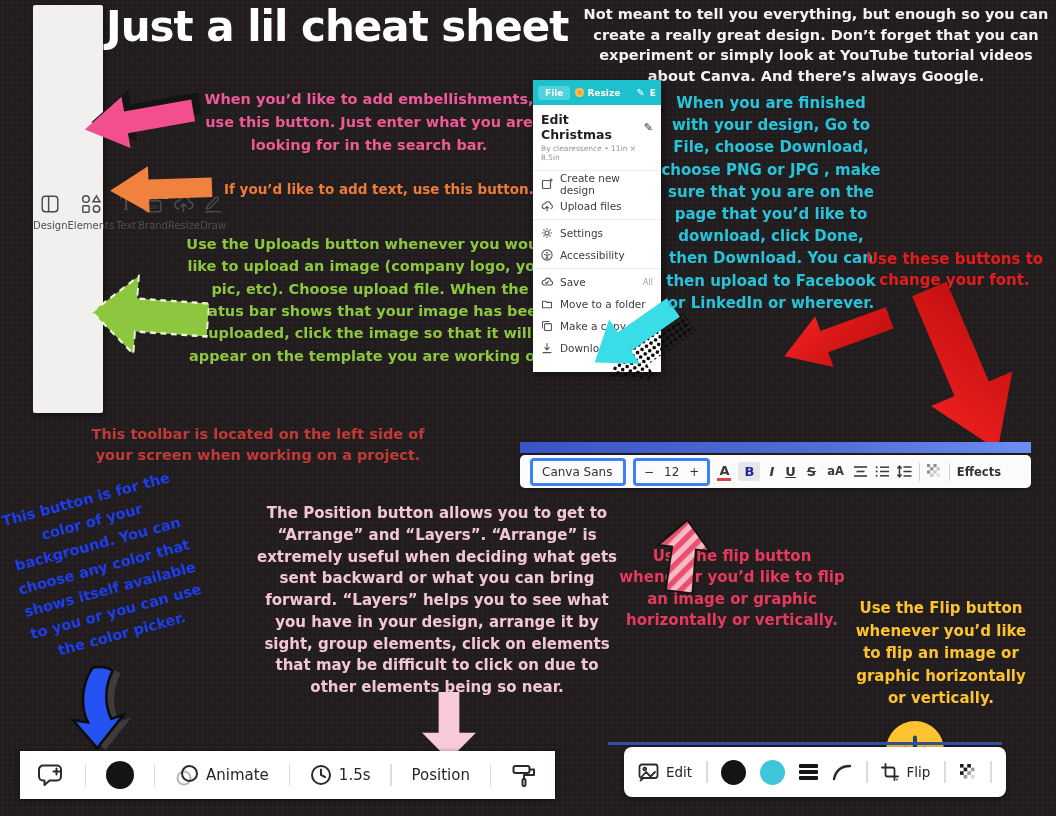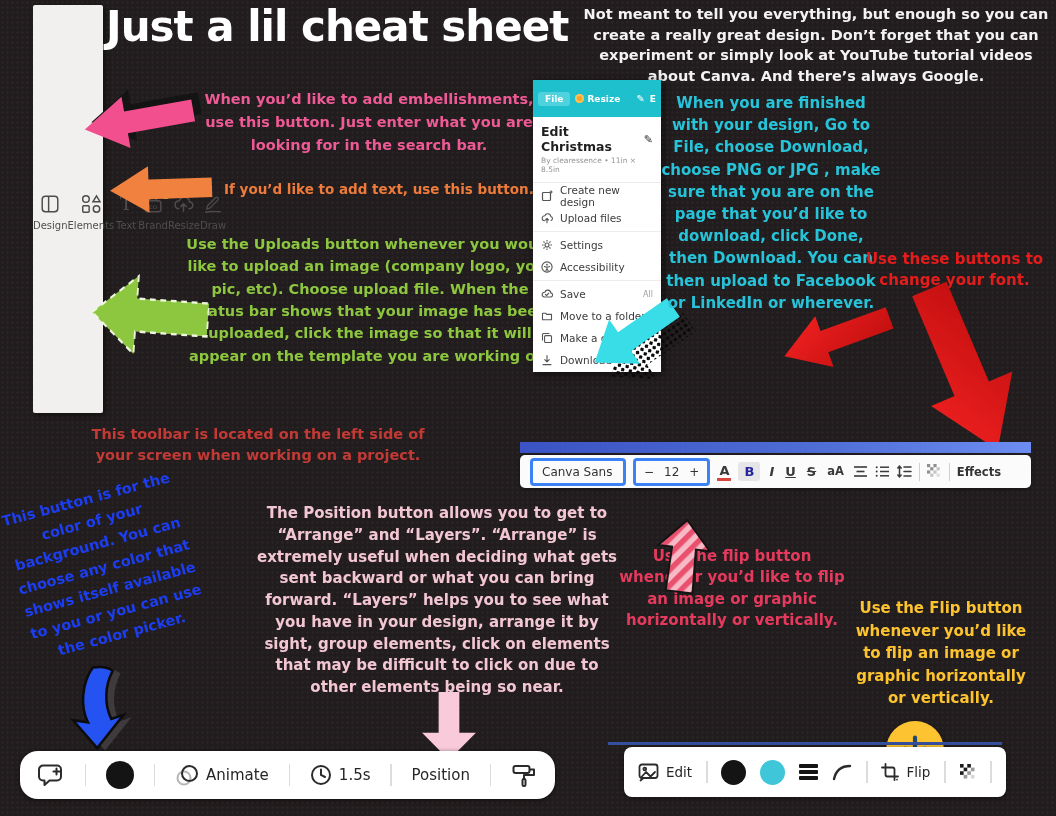--- a/index.html
+++ b/index.html
@@ -31,21 +31,21 @@
   .tip-font{left:852px;top:249px;width:205px;font-size:15px;line-height:1.4;color:#e51c1c}
   .tip-toolbar-location{left:72px;top:424px;width:372px;font-size:14.5px;line-height:1.45;color:#c23a35}
   .tip-bg-color{left:6px;top:486px;width:196px;font-size:14.5px;line-height:1.6;color:#1c3ef0;
     transform:rotate(-15deg)}
   .tip-position{left:254px;top:503px;width:366px;font-size:15px;line-height:1.45;color:#f3c6d4}
   .tip-flip-pink{left:612px;top:546px;width:240px;font-size:15px;line-height:1.42;color:#e53a5e}
   .tip-flip-yellow{left:848px;top:597px;width:186px;font-size:15px;line-height:1.5;color:#fdc32f}
   
   .file-card{left:533px;top:80px;width:128px;height:292px;background:#fff;
     box-shadow:2px 2px 8px rgba(0,0,0,.55)}
-  .fm-header{height:37px;background:#1ec0ce;display:flex;align-items:center;gap:5px;padding:0 5px;
+  .fm-header{height:25px;background:#1ec0ce;display:flex;align-items:center;gap:5px;padding:0 5px;
     color:#fff;font-size:9px;font-weight:bold}
   .fm-file{background:#4ed2dd;border-radius:3px;padding:2px 7px;cursor:pointer}
   .fm-resize{display:flex;align-items:center;gap:3px;cursor:pointer}
   .sun{width:9px;height:9px;border-radius:50%;background:#f3a52c;box-shadow:inset 0 0 0 2px #f6c25e}
   .fm-pencil{margin-left:auto;font-size:10px}
   .fm-title-row{display:flex;align-items:center;justify-content:space-between;padding:7px 8px 1px}
   .fm-title{font-size:12.5px;font-weight:bold;color:#1f1f1f}
   .fm-title-pencil{font-size:11px;color:#333}
   .fm-meta{padding:1px 8px 6px;font-size:7.5px;color:#949494;text-align:left}
   .fm-sep{border-top:1px solid #ececec;margin:2px 0}
@@ -63,21 +63,21 @@
   .ft-btn{font-size:13px;font-weight:bold;color:#3a3a3a;cursor:pointer;line-height:1;padding:2px 2px}
   .ft-color{border-bottom:3px solid #d9453c;padding-bottom:1px}
   .ft-bold{background:#e6e6e9;border-radius:3px;padding:3px 6px;color:#26269c}
   .ft-italic{font-style:italic}
   .ft-under{text-decoration:underline}
   .ft-strike{text-decoration:line-through}
   .ft-case{font-size:11.5px}
   .ft-div{width:1px;height:18px;background:#cfcfcf}
   .ft-effects{font-size:11.5px;font-weight:bold;color:#333;cursor:pointer}
   
-  .bl-toolbar{left:20px;top:751px;width:535px;height:48px;background:#fff;border-radius:18px;
+  .bl-toolbar{left:20px;top:751px;width:535px;height:48px;background:#fff;border-radius:0;
     display:flex;align-items:center;justify-content:space-between;padding:0 18px;
     box-shadow:0 1px 5px rgba(0,0,0,.5)}
   .br-toolbar{left:624px;top:747px;width:382px;height:50px;background:#fff;border-radius:8px;
     display:flex;align-items:center;justify-content:space-between;padding:0 14px;
     box-shadow:0 1px 5px rgba(0,0,0,.5)}
   .tb-div{width:1.5px;height:22px;background:#dcdcdc}
   .tb-txt{font-size:15px;color:#262626;cursor:pointer}
   .tb-txt-sm{font-size:13.5px;color:#262626;cursor:pointer}
   .tb-group{display:flex;align-items:center;gap:7px;cursor:pointer}
   .swatch{border-radius:50%;cursor:pointer}

